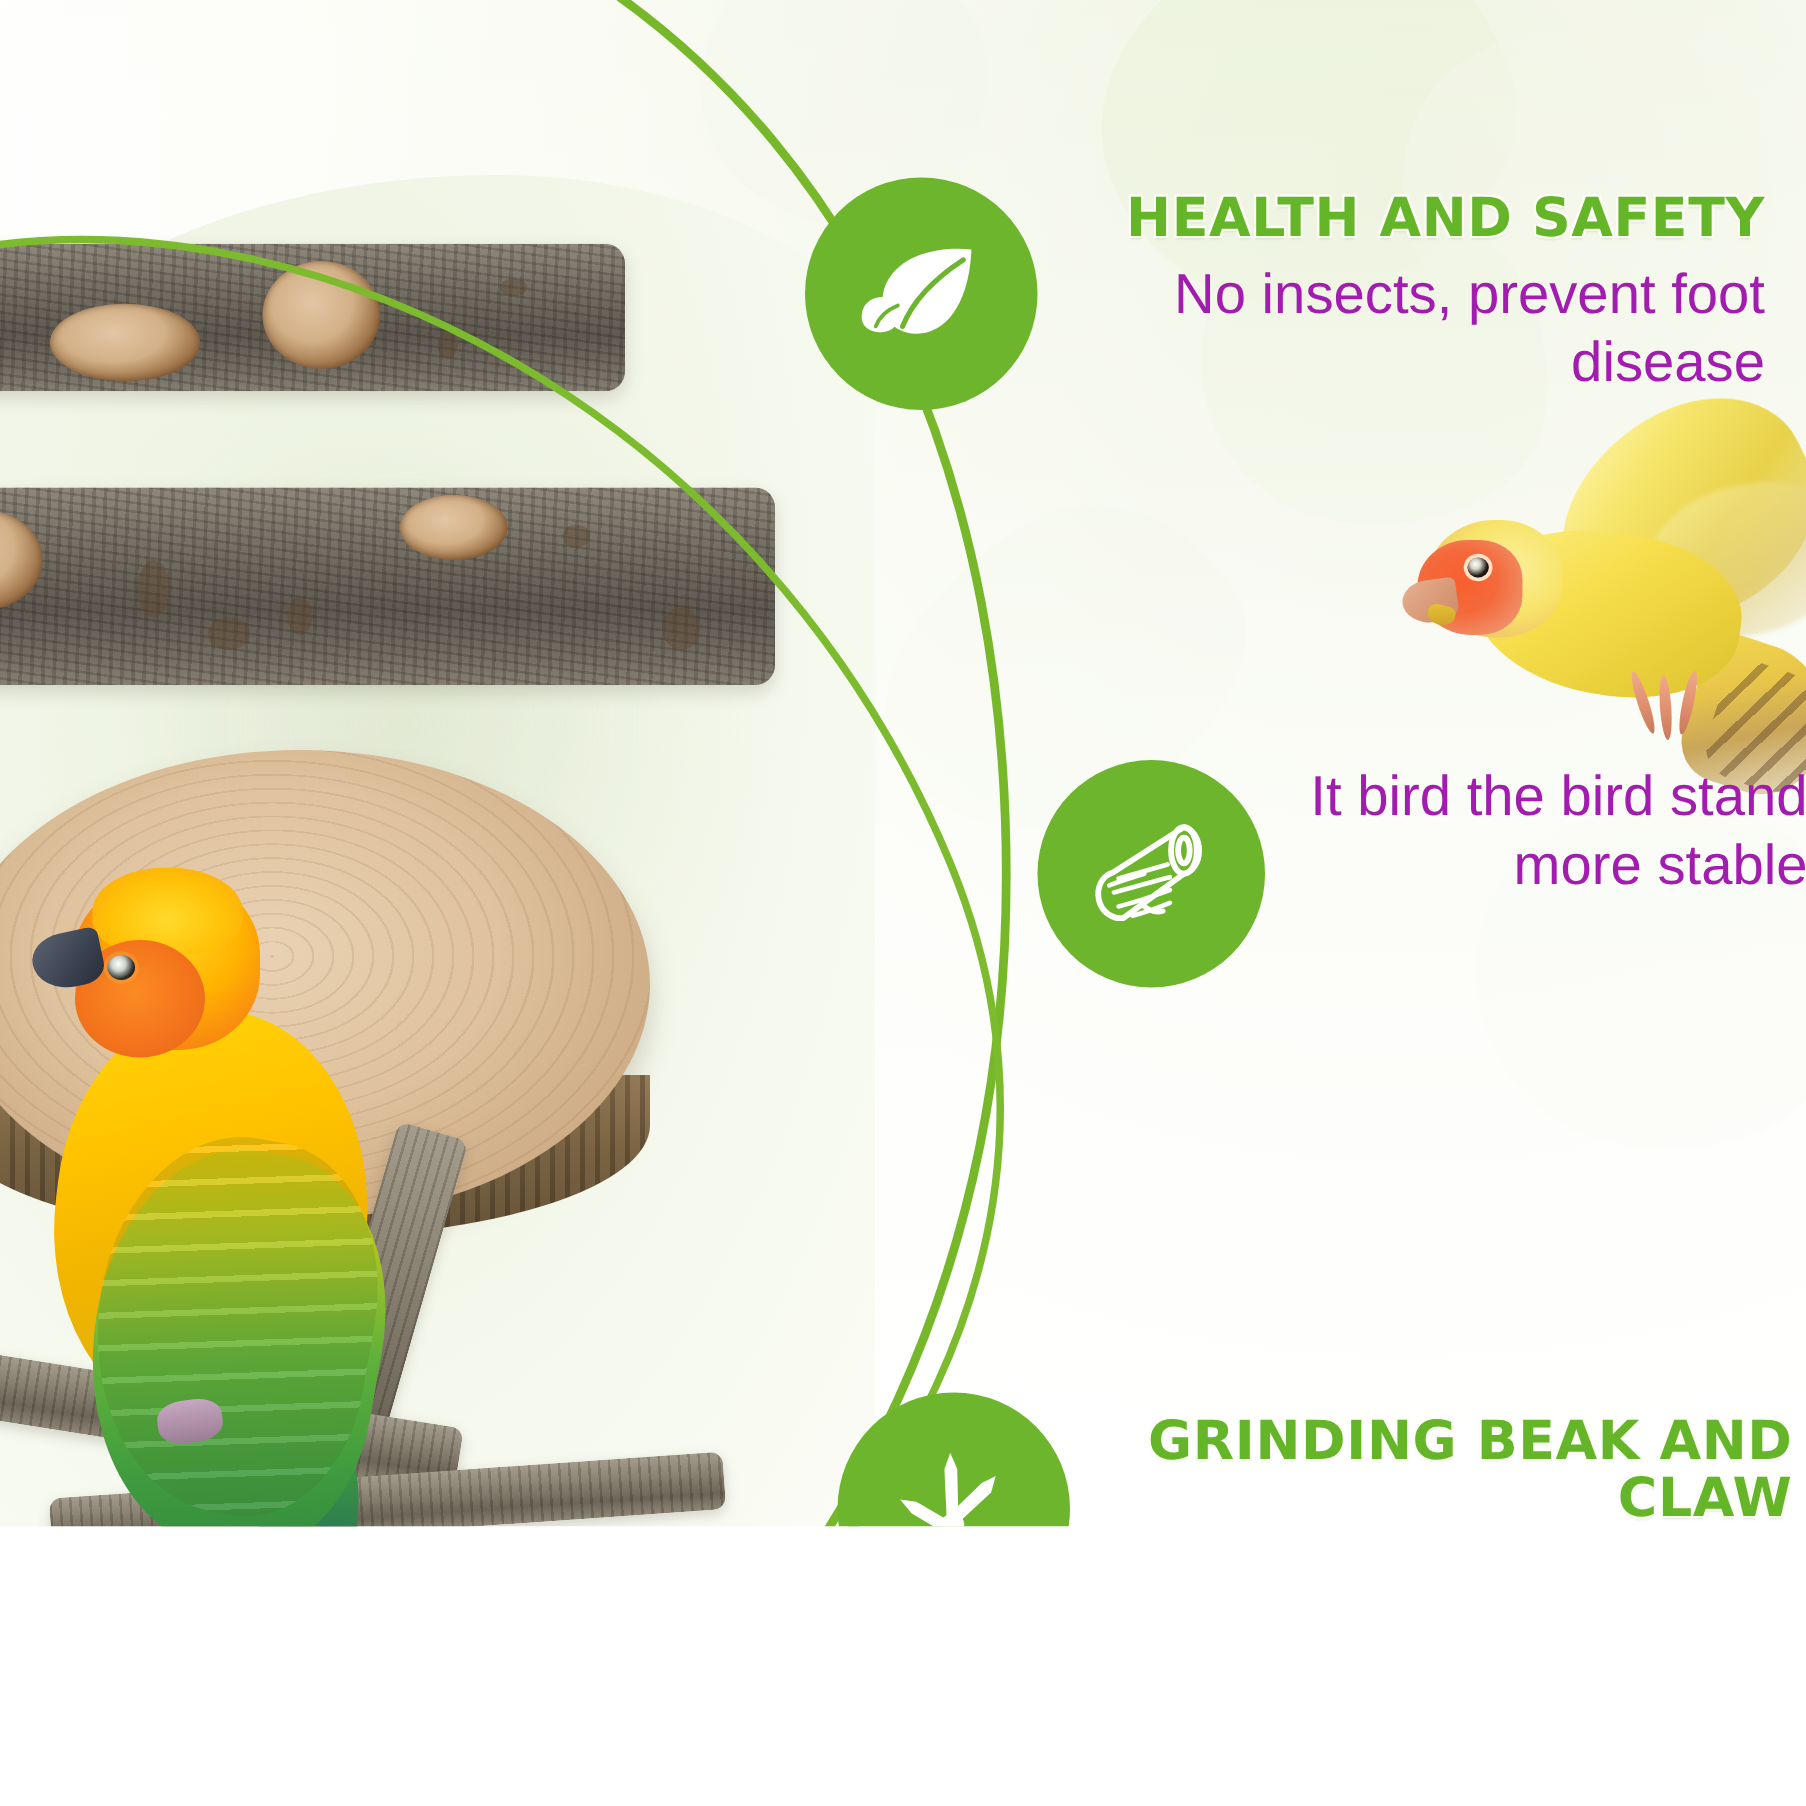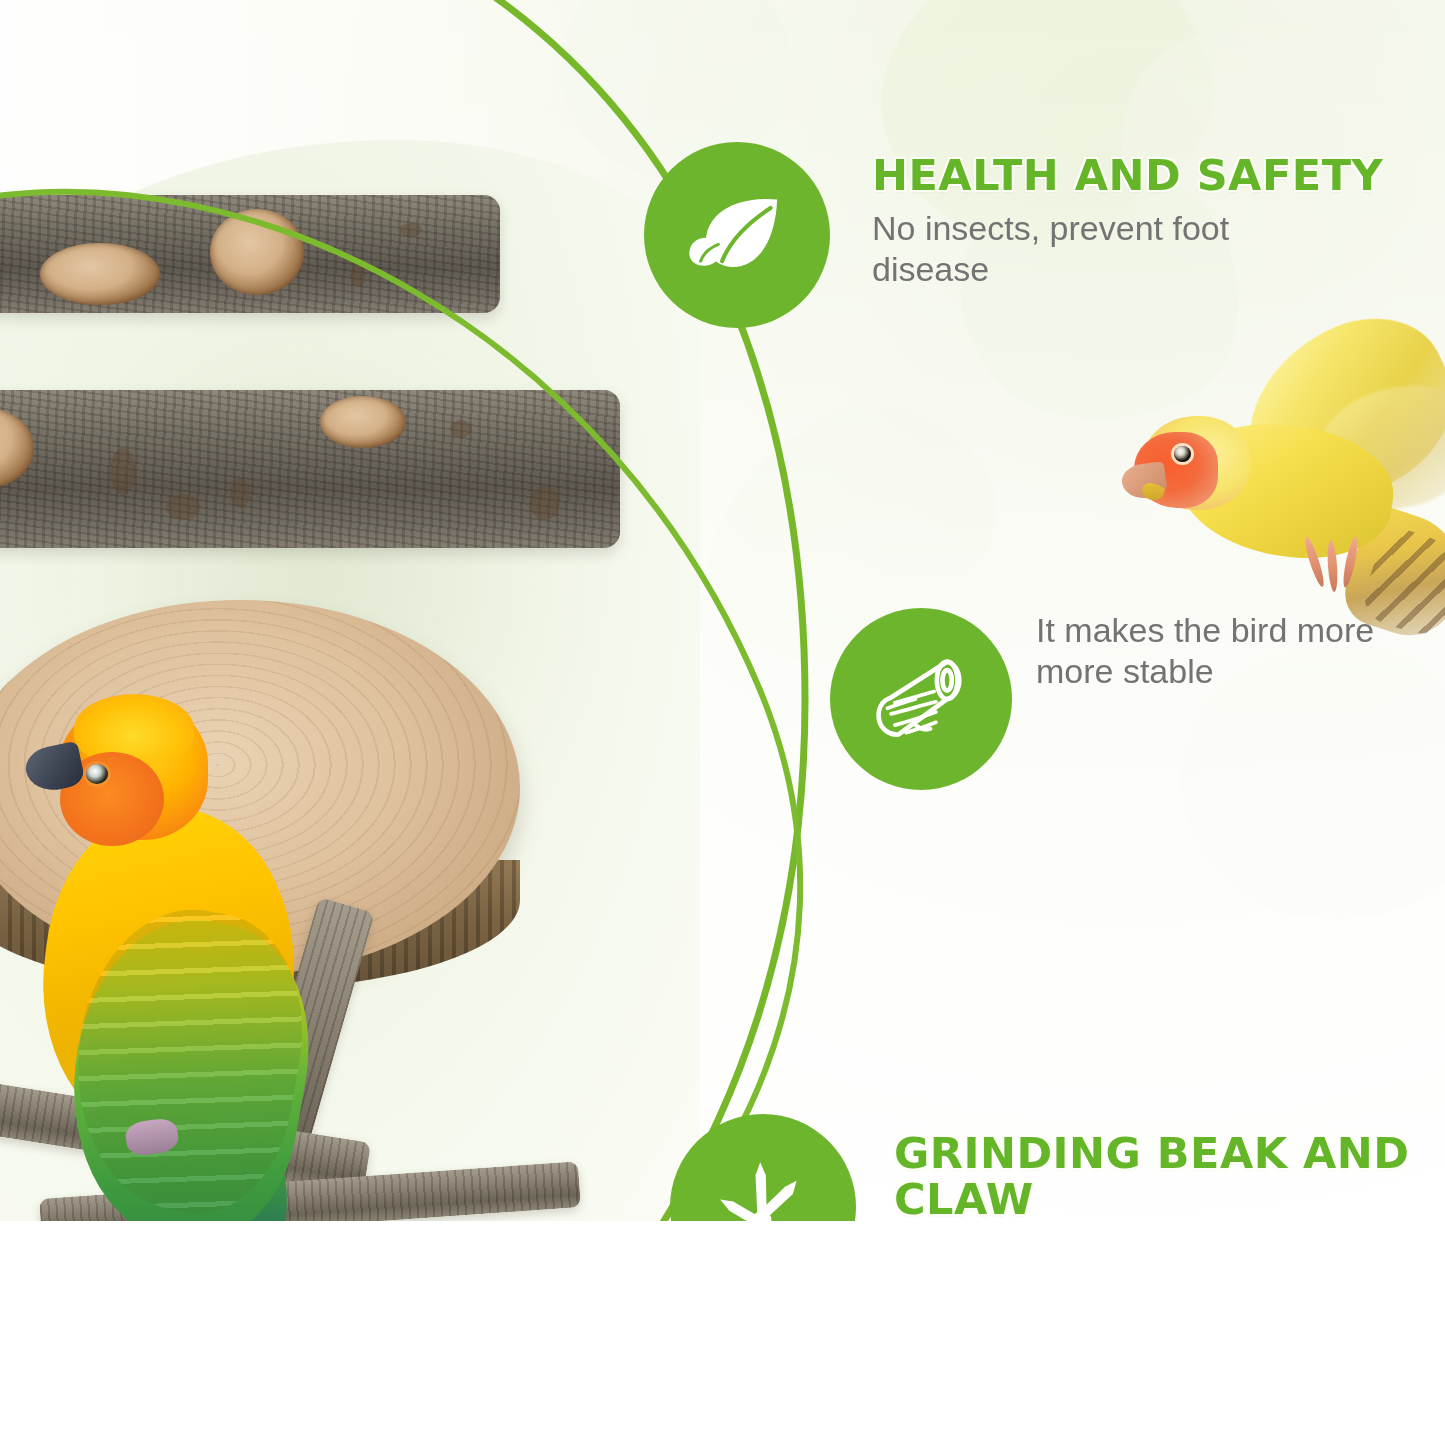--- a/index.html
+++ b/index.html
@@ -7,20 +7,21 @@
     width:1445px;height:1445px;
     font-family:"Liberation Sans", sans-serif;
     background:#ffffff;
     overflow:hidden;
   }
   #stage{
     position:relative;
     width:1445px;height:1221px;
     overflow:hidden;
     background:#ffffff;
+    text-align:right;
   }
 
   
   .bg-wash{position:absolute;inset:0;}
   .bg-base{
     position:absolute;inset:0;
     background:
       radial-gradient(circle at 78% 12%, #e9efd8 0%, #f2f6e6 26%, #fbfcf5 55%, #ffffff 78%),
       linear-gradient(160deg,#ffffff 0%, #f7faee 45%, #ffffff 100%);
   }
@@ -173,23 +174,23 @@
     text-transform:uppercase;
     text-shadow:
       -1.6px -1.6px 0 #fdfff7, 1.6px -1.6px 0 #fdfff7,
       -1.6px  1.6px 0 #fdfff7, 1.6px  1.6px 0 #fdfff7,
       0 2px 2px rgba(120,150,80,.22);
     white-space:pre-line;
   }
   .f-desc{
     margin:10px 0 0 0;
     font-family:"Liberation Sans", sans-serif;
-    font-size:34px;
+    font-size:45px;
     line-height:1.22;
-    color:#737373;
+    color:#a21caf;
     white-space:pre-line;
   }
 
   
   #feat1 .icon-badge{left:644px;top:142px;}
   #feat1 .f-text{left:872px;top:152px;width:540px;}
   
   #feat2 .icon-badge{left:830px;top:608px;width:182px;height:182px;}
   #feat2 .f-text{left:1036px;top:600px;width:410px;}
   
@@ -308,21 +309,21 @@
           <path d="M32 64 C 46 60 60 56 74 52"></path>
           <path d="M28 76 C 44 72 60 67 76 63"></path>
           <path d="M32 88 C 48 84 62 79 76 74"></path>
           <path d="M44 96 C 56 93 66 89 76 85"></path>
           <path d="M24 70 C 34 66 44 63 54 60"></path>
         </g>
         <path d="M52 86 C 58 92 64 94 70 92" fill="none" stroke="#ffffff" stroke-width="4.5" stroke-linecap="round"></path>
       </svg>
     </div>
     <div class="f-text">
-      <p class="f-desc">It makes the bird more
+      <p class="f-desc">It bird the bird stand
 more stable</p>
     </div>
   </div>
 
   <div class="feature" id="feat3">
     <div class="icon-badge">
       <svg viewBox="0 0 120 120">
         <g fill="#ffffff">
           <path d="M57 12 L 63 26 L 64 70 L 54 70 L 52 26 Z"></path>
           <path d="M96 32 L 92 46 L 62 74 L 55 66 L 84 38 Z"></path>

